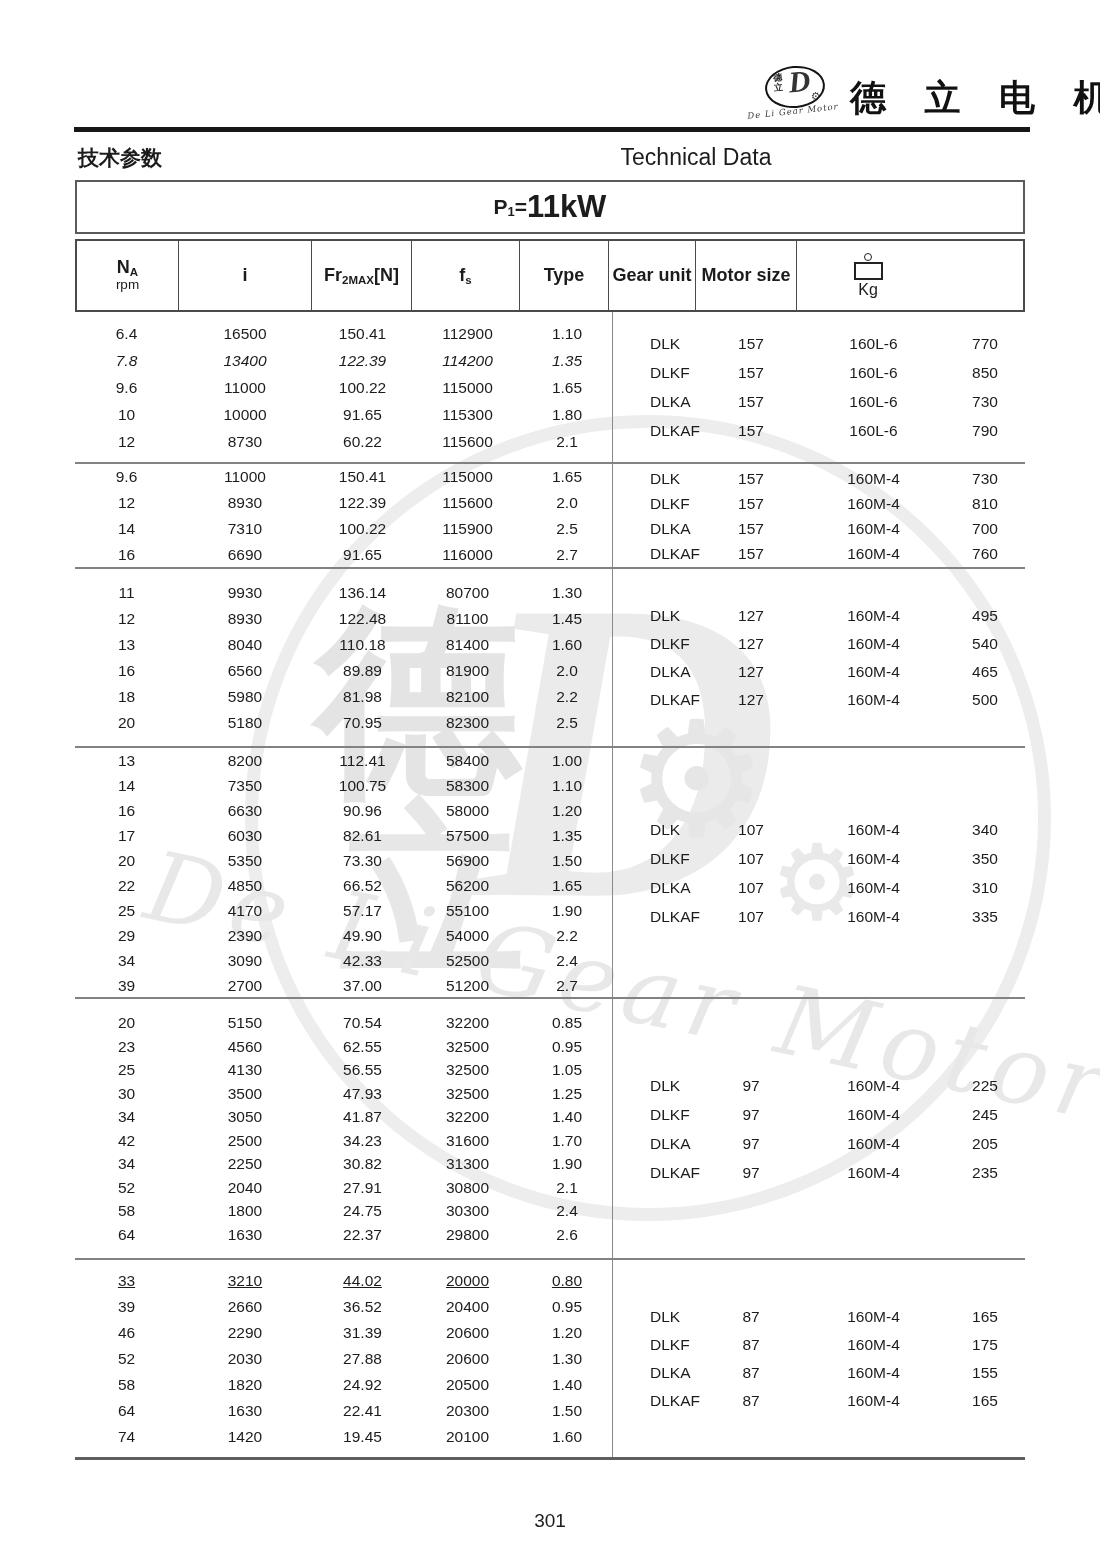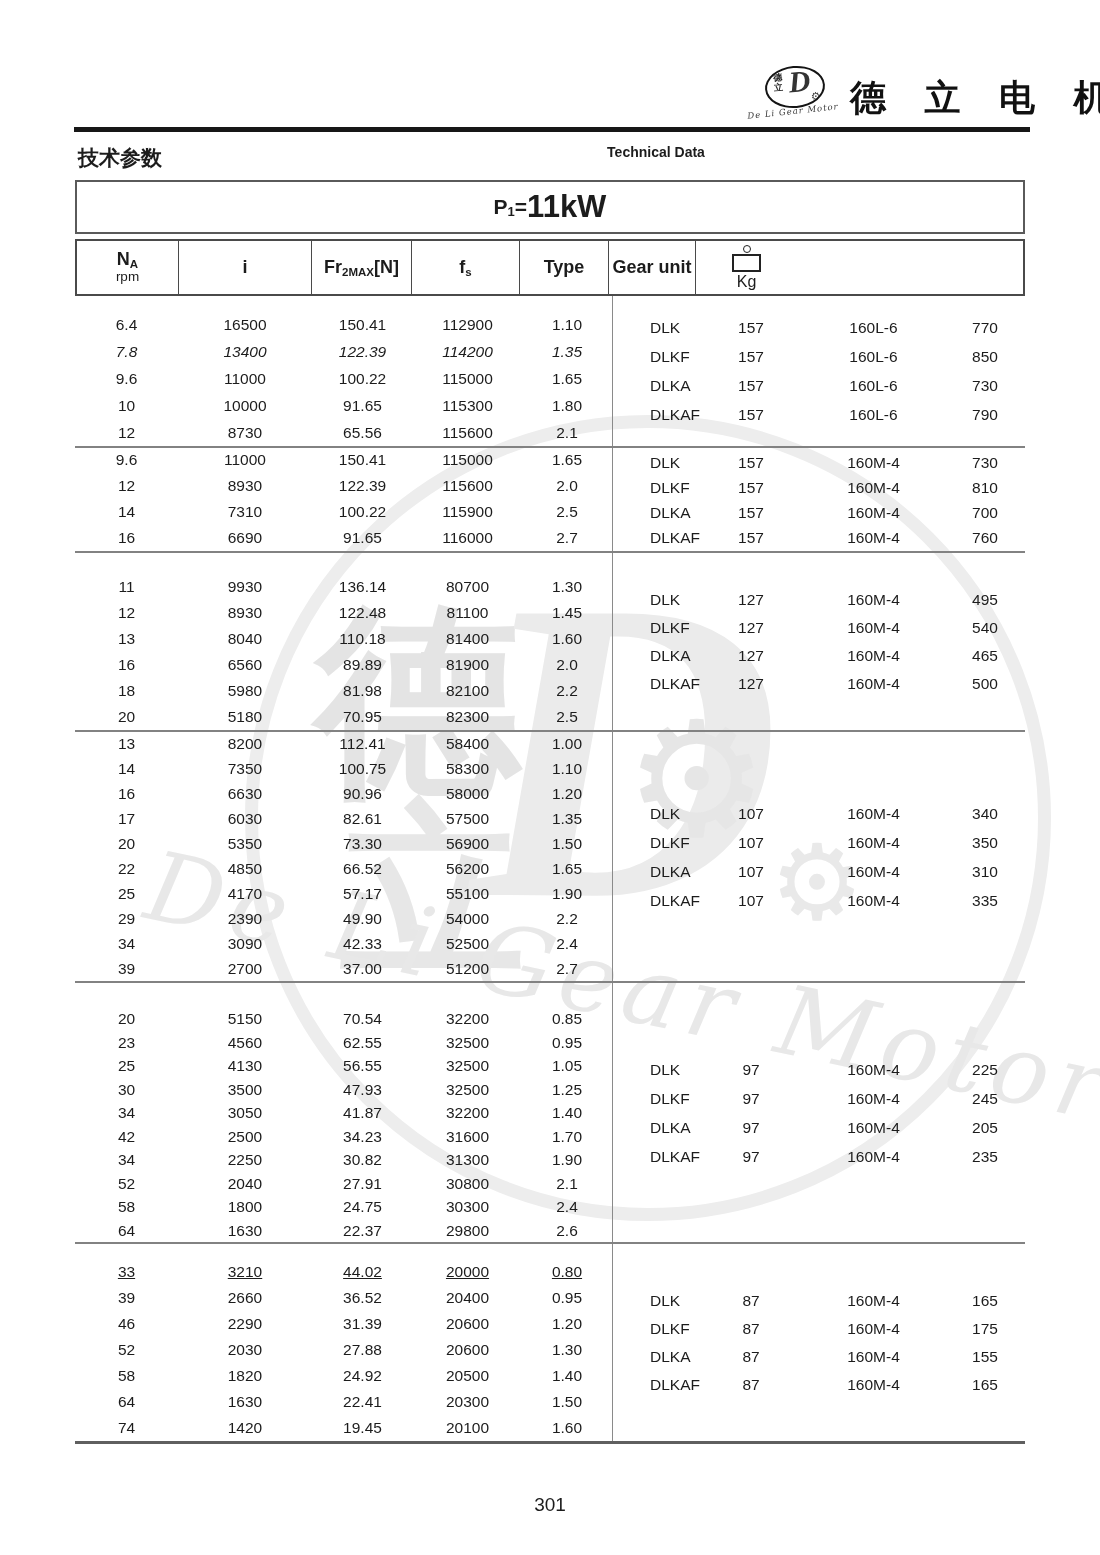--- a/index.html
+++ b/index.html
@@ -37,48 +37,48 @@
   .logo-arc{position:absolute;left:0;top:44px;width:116px;text-align:center;
             font-family:"DejaVu Serif","Liberation Serif",serif;font-style:italic;font-size:8.5px;
             letter-spacing:1px;color:#3a3a3a;transform:rotate(-6deg);}
   .brand-name{position:absolute;left:850px;top:74px;font-family:"DejaVu Serif","Liberation Serif",serif;
               font-weight:bold;font-size:36px;letter-spacing:13px;white-space:nowrap;color:#111;}
   .top-rule{position:absolute;left:74px;right:70px;bottom:0;height:5px;background:#171717;}
 
   
   .sec{position:relative;height:48px;}
   .sec-cn{position:absolute;left:78px;top:12px;font-size:21px;font-weight:bold;}
-  .sec-en{position:absolute;left:656px;top:12px;transform:translateX(-50%);font-size:14px;font-weight:bold;}
+  .sec-en{position:absolute;left:696px;top:12px;transform:translateX(-50%);font-size:23px;font-weight:normal;}
 
   
   .pbox{width:950px;height:54px;margin:0 auto;border:2px solid #5a5a5a;box-sizing:border-box;
         display:flex;align-items:center;justify-content:center;}
   .pbox .p{font-size:21px;font-weight:bold;}
   .pbox .psub{font-size:13px;font-weight:bold;position:relative;top:4px;}
   .pbox .peq{font-size:21px;font-weight:bold;}
   .pbox .pval{font-size:31px;font-weight:bold;}
 
   
-  .htable{width:950px;height:57px;margin:5px auto 0;border:2px solid #4a4a4a;box-sizing:border-box;
+  .htable{width:950px;height:73px;margin:5px auto 0;border:2px solid #4a4a4a;box-sizing:border-box;
           display:grid;grid-template-columns:102px 133px 100px 108px 89px 87px 101px 142px auto;}
   .hcell{border-right:1px solid #4a4a4a;display:flex;flex-direction:column;align-items:center;
          justify-content:center;}
   .hcell:last-child{border-right:none;}
   .hmain{font-size:18px;font-weight:bold;line-height:1.1;}
   .hsub{font-size:11.5px;font-weight:bold;position:relative;top:3px;}
   .hunit{font-size:13.5px;line-height:1.1;}
   .kg-knob{width:6px;height:6px;border:1.5px solid #222;border-radius:50%;margin:0 auto;}
   .kg-body{width:29px;height:18px;border:2px solid #222;box-sizing:border-box;margin:1px auto 0;}
   .kg-label{font-size:16px;margin-top:1px;line-height:1.1;}
 
   
   .blocks{width:950px;margin:0 auto;}
   .block{display:flex;border-bottom:2px solid #828282;box-sizing:border-box;}
   .block:last-child{border-bottom:3px solid #5f5f5f;}
-  .bl{width:537px;display:flex;flex-direction:column;justify-content:flex-end;}
+  .bl{width:537px;display:flex;flex-direction:column;justify-content:center;}
   .br{width:413px;border-left:1px solid #8a8a8a;box-sizing:border-box;display:flex;
       flex-direction:column;justify-content:center;}
   .drow{display:grid;grid-template-columns:103px 134px 101px 109px 90px;font-size:15.5px;}
   .drow span{text-align:center;}
   .vrow{display:grid;grid-template-columns:87px 102px 143px 80px;font-size:15.5px;}
   .vrow span{text-align:center;}
   .vrow span.t{text-align:left;padding-left:37px;}
 
   
   .pageno{width:950px;margin:50px auto 0;text-align:center;font-size:19px;}
@@ -142,20 +142,23 @@
       <div class="hcell">
         <div class="hmain"><span>f</span><span class="hsub">s</span></div>
       </div>
       <div class="hcell">
         <div class="hmain"><span>Type</span></div>
       </div>
       <div class="hcell">
         <div class="hmain"><span>Gear unit</span></div>
       </div>
       <div class="hcell">
+        <div class="hmain"><span>Motor size</span></div>
+      </div>
+      <div class="hcell">
         <div>
           <div class="kg-knob"></div>
           <div class="kg-body"></div>
         </div>
         <div class="kg-label">Kg</div>
       </div>
     </div>
 
     <div class="blocks">
         <div class="block" style="height: 152px;">
@@ -184,21 +187,21 @@
             <div class="drow" style="line-height: 27px;">
               <span>10</span>
               <span>10000</span>
               <span>91.65</span>
               <span>115300</span>
               <span>1.80</span>
             </div>
             <div class="drow" style="line-height: 27px;">
               <span>12</span>
               <span>8730</span>
-              <span>65.56</span>
+              <span>60.22</span>
               <span>115600</span>
               <span>2.1</span>
             </div>
           </div>
           <div class="br">
             <div class="vrow" style="line-height: 29px;">
               <span class="t">DLK</span>
               <span>157</span>
               <span>160L-6</span>
               <span>770</span>

